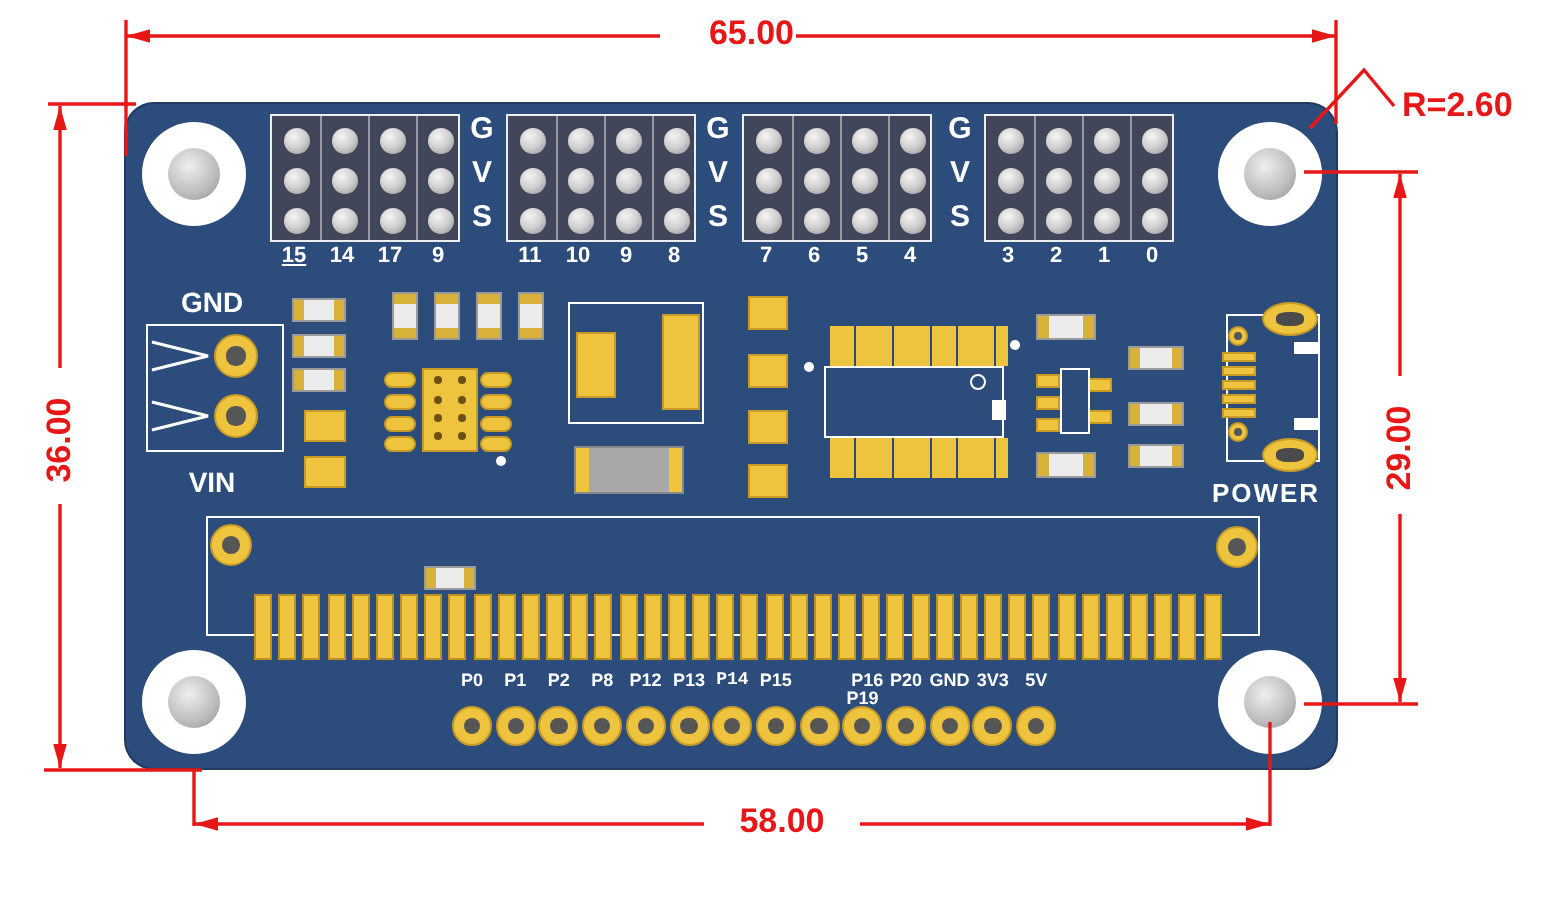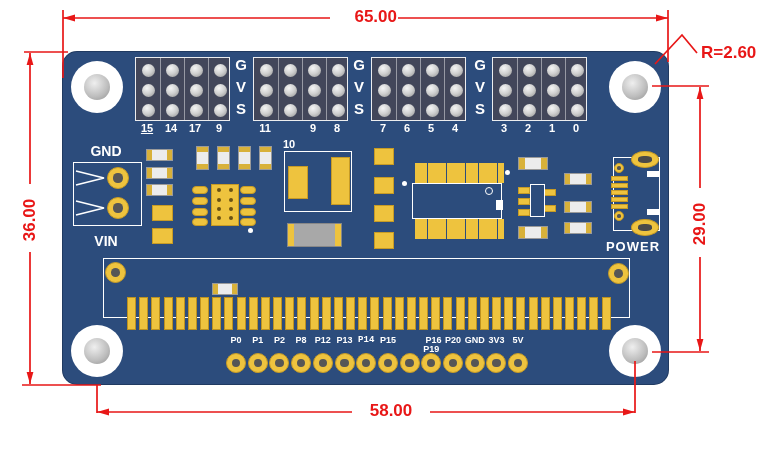--- a/index.html
+++ b/index.html
@@ -112,21 +112,21 @@
         <div class="pin" style="left: 5.5px; top: 25.5px;"></div>
         <div class="pin" style="left: 29.5px; top: 25.5px;"></div>
         <div class="pin" style="left: 53.5px; top: 25.5px;"></div>
         <div class="pin" style="left: 77.5px; top: 25.5px;"></div>
         <div class="pin" style="left: 5.5px; top: 45.5px;"></div>
         <div class="pin" style="left: 29.5px; top: 45.5px;"></div>
         <div class="pin" style="left: 53.5px; top: 45.5px;"></div>
         <div class="pin" style="left: 77.5px; top: 45.5px;"></div>
       </div>
       <div class="chlabel" style="left: 191px; top: 70px; width: 22px; height: 13px;">11</div>
-      <div class="chlabel" style="left: 215px; top: 86px; width: 22px; height: 13px;">10</div>
+      <div class="chlabel" style="left: 215px; top: 70px; width: 22px; height: 13px;">10</div>
       <div class="chlabel" style="left: 239px; top: 70px; width: 22px; height: 13px;">9</div>
       <div class="chlabel" style="left: 263px; top: 70px; width: 22px; height: 13px;">8</div>
       <div class="hblock" style="left: 308px; top: 5px; width: 95px; height: 64px;">
         <div class="hdiv" style="left: 24px;"></div>
         <div class="hdiv" style="left: 48px;"></div>
         <div class="hdiv" style="left: 72px;"></div>
         <div class="pin" style="left: 5.5px; top: 5.5px;"></div>
         <div class="pin" style="left: 29.5px; top: 5.5px;"></div>
         <div class="pin" style="left: 53.5px; top: 5.5px;"></div>
         <div class="pin" style="left: 77.5px; top: 5.5px;"></div>

